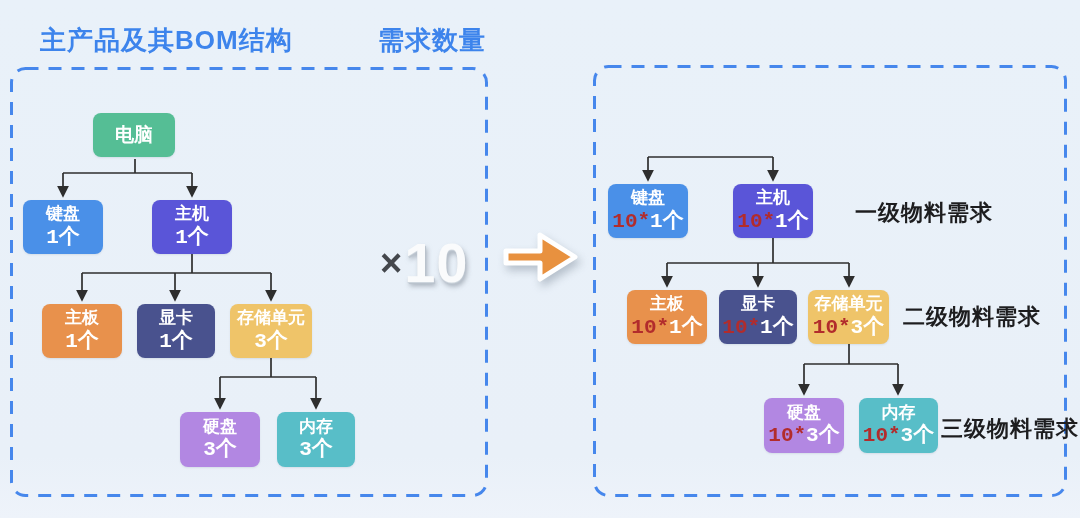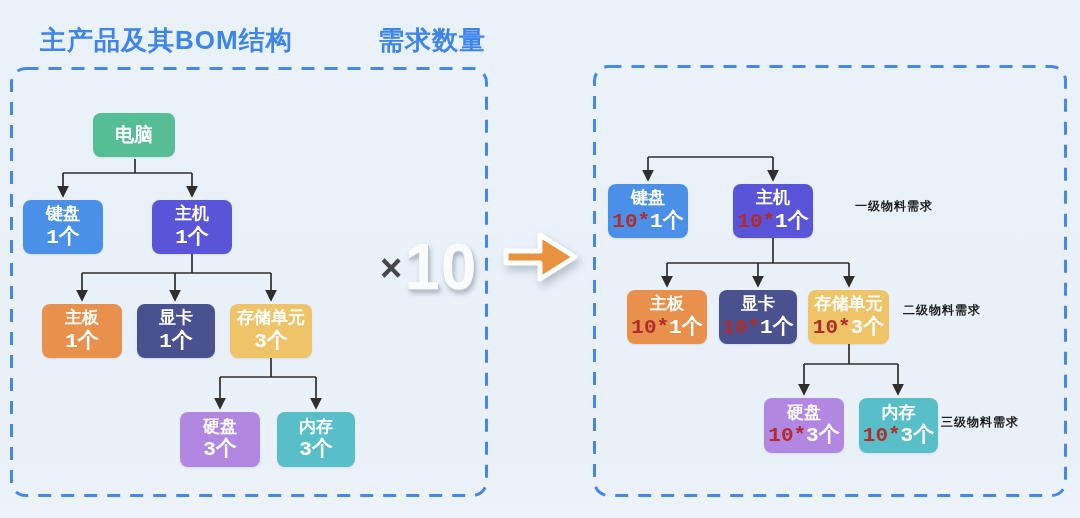--- a/index.html
+++ b/index.html
@@ -27,38 +27,38 @@
     box-shadow:0 1px 2px rgba(40,60,90,.10);
     line-height:1.25;
     text-align:center;
   }
   .node .nm{font-size:17px;}
   .node .qty{font-size:21px;font-family:Liberation Mono, monospace;}
   .node.root .nm{font-size:19px;}
   .mult{color:#B22C2C;}
   .level-label{
     position:absolute;
-    font-size:12px;font-weight:600;
+    font-size:22px;font-weight:600;
     color:#1D1D1F;
     letter-spacing:1px;
     white-space:nowrap;
   }
   .multiplier{
     position:absolute;left:380px;top:230px;
     display:flex;align-items:center;
     font-weight:800;
     user-select:none;
   }
   .multiplier .times{
     font-size:38px;color:#44474C;
     margin-right:2px;
     transform:translateY(1px);
   }
   .multiplier .ten{
-    font-size:64px;color:#FAFBFC;
+    font-size:56px;color:#FAFBFC;
     letter-spacing:1px;
     text-shadow:0 1px 0 #CDD5DD,1px 2px 1px #BAC3CD,2px 4px 5px rgba(130,140,152,.65);
   }
   .arrow-wrap{position:absolute;left:499px;top:226px;}
   .arrow-wrap svg{filter:drop-shadow(3px 5px 4px rgba(120,132,148,.45));}
 </style>
 </head>
 <body>
 
 <div class="stage">

